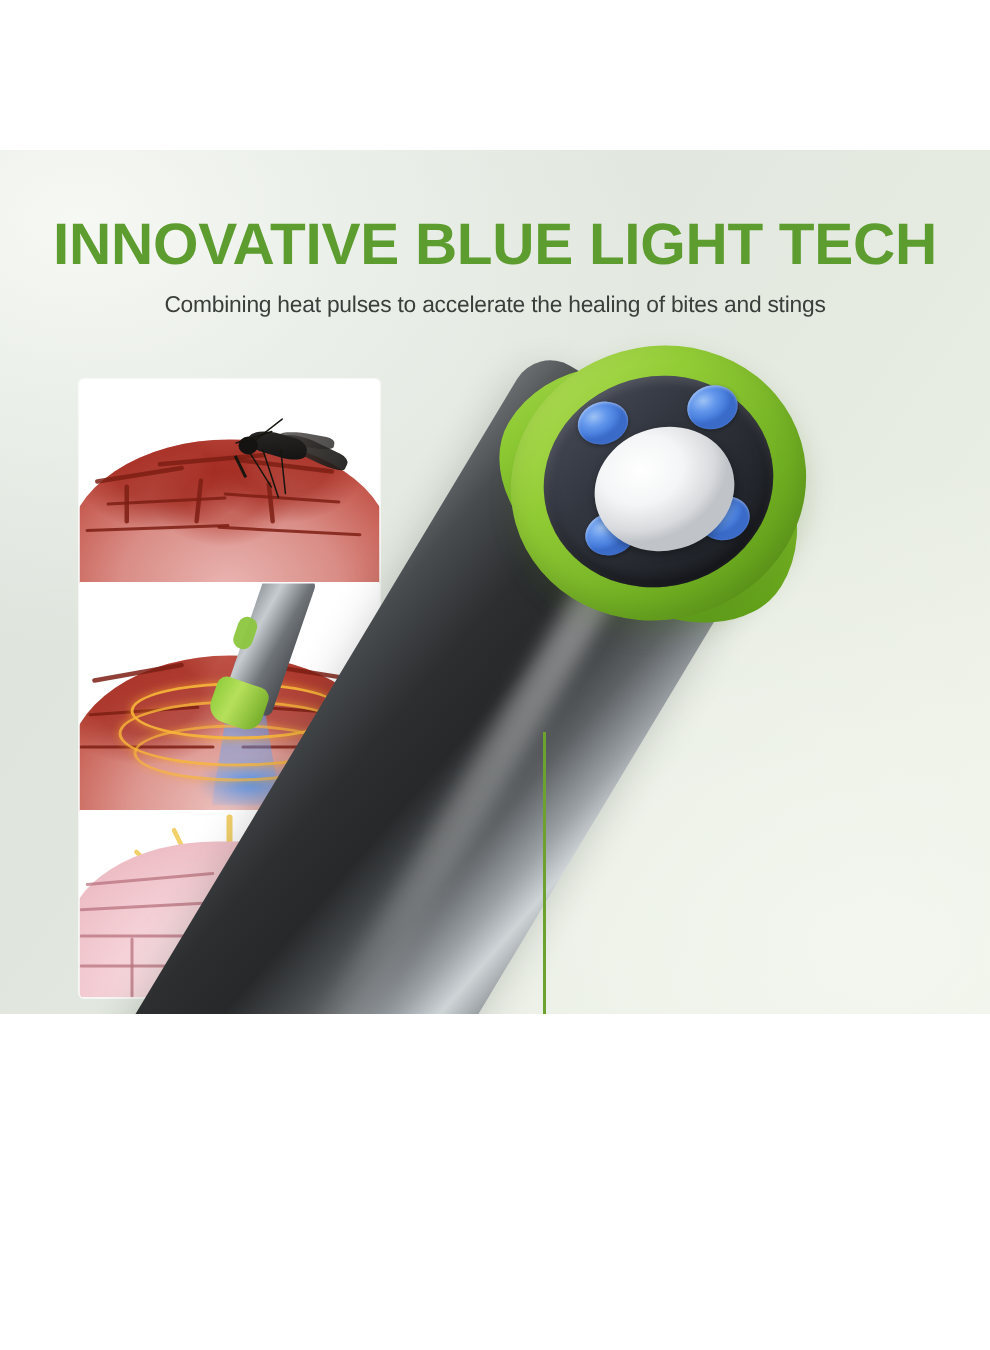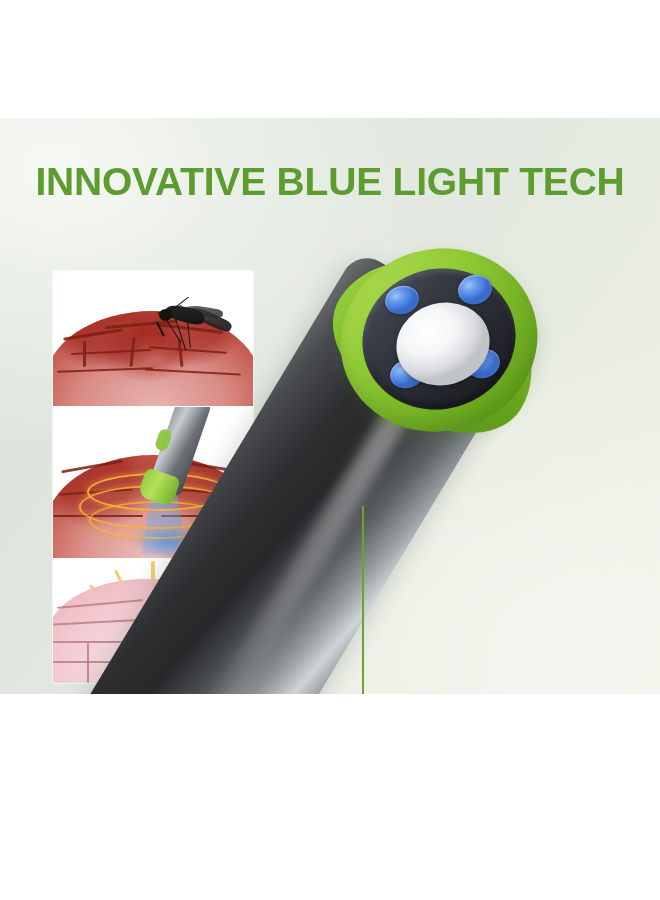--- a/index.html
+++ b/index.html
@@ -4,21 +4,21 @@
 <style>
   html,body{margin:0;padding:0;}
   body{
     width:660px;height:900px;background:#ffffff;overflow:hidden;
     font-family:"Liberation Sans", sans-serif;
   }
   .stage{position:relative;width:660px;height:900px;}
 
   
   .content{
-    position:absolute;left:0;top:118px;width:660px;height:576px;
+    position:absolute;left:0;top:100px;width:660px;height:576px;
     background:
       radial-gradient(115% 95% at 88% 92%, #f2f6ee 0%, rgba(242,246,238,0) 58%),
       radial-gradient(95% 80% at 8% 8%, #f6f8f4 0%, rgba(246,248,244,0) 62%),
       linear-gradient(125deg,#dbe3da 0%,#e0e6de 34%,#e6ebe2 62%,#eef2e8 100%);
     overflow:hidden;
   }
 
   
   .headline{
     position:absolute;left:0;top:42px;width:660px;text-align:center;
@@ -201,20 +201,21 @@
   .conn-dot{position:absolute;left:356px;top:652px;width:13px;height:13px;border-radius:50%;background:#57962a;}
 </style>
 </head>
 <body>
 
 <div class="stage">
 
   <div class="content">
 
     <div class="headline">INNOVATIVE BLUE LIGHT TECH</div>
+    <div class="subhead">Combining heat pulses to accelerate the healing of bites and stings</div>
 
     <div class="strip">
 
       <div class="panel p1">
         <div class="skin mound-red"></div>
         <div class="redline" style="left:10px;top:62px;width:60px;height:3px;transform:rotate(-9deg);"></div>
         <div class="redline" style="left:52px;top:52px;width:72px;height:3px;transform:rotate(-5deg);"></div>
         <div class="redline" style="left:104px;top:56px;width:66px;height:3px;transform:rotate(7deg);"></div>
         <div class="redline" style="left:18px;top:80px;width:80px;height:2.4px;transform:rotate(-3deg);"></div>
         <div class="redline" style="left:96px;top:78px;width:78px;height:2.4px;transform:rotate(4deg);"></div>

